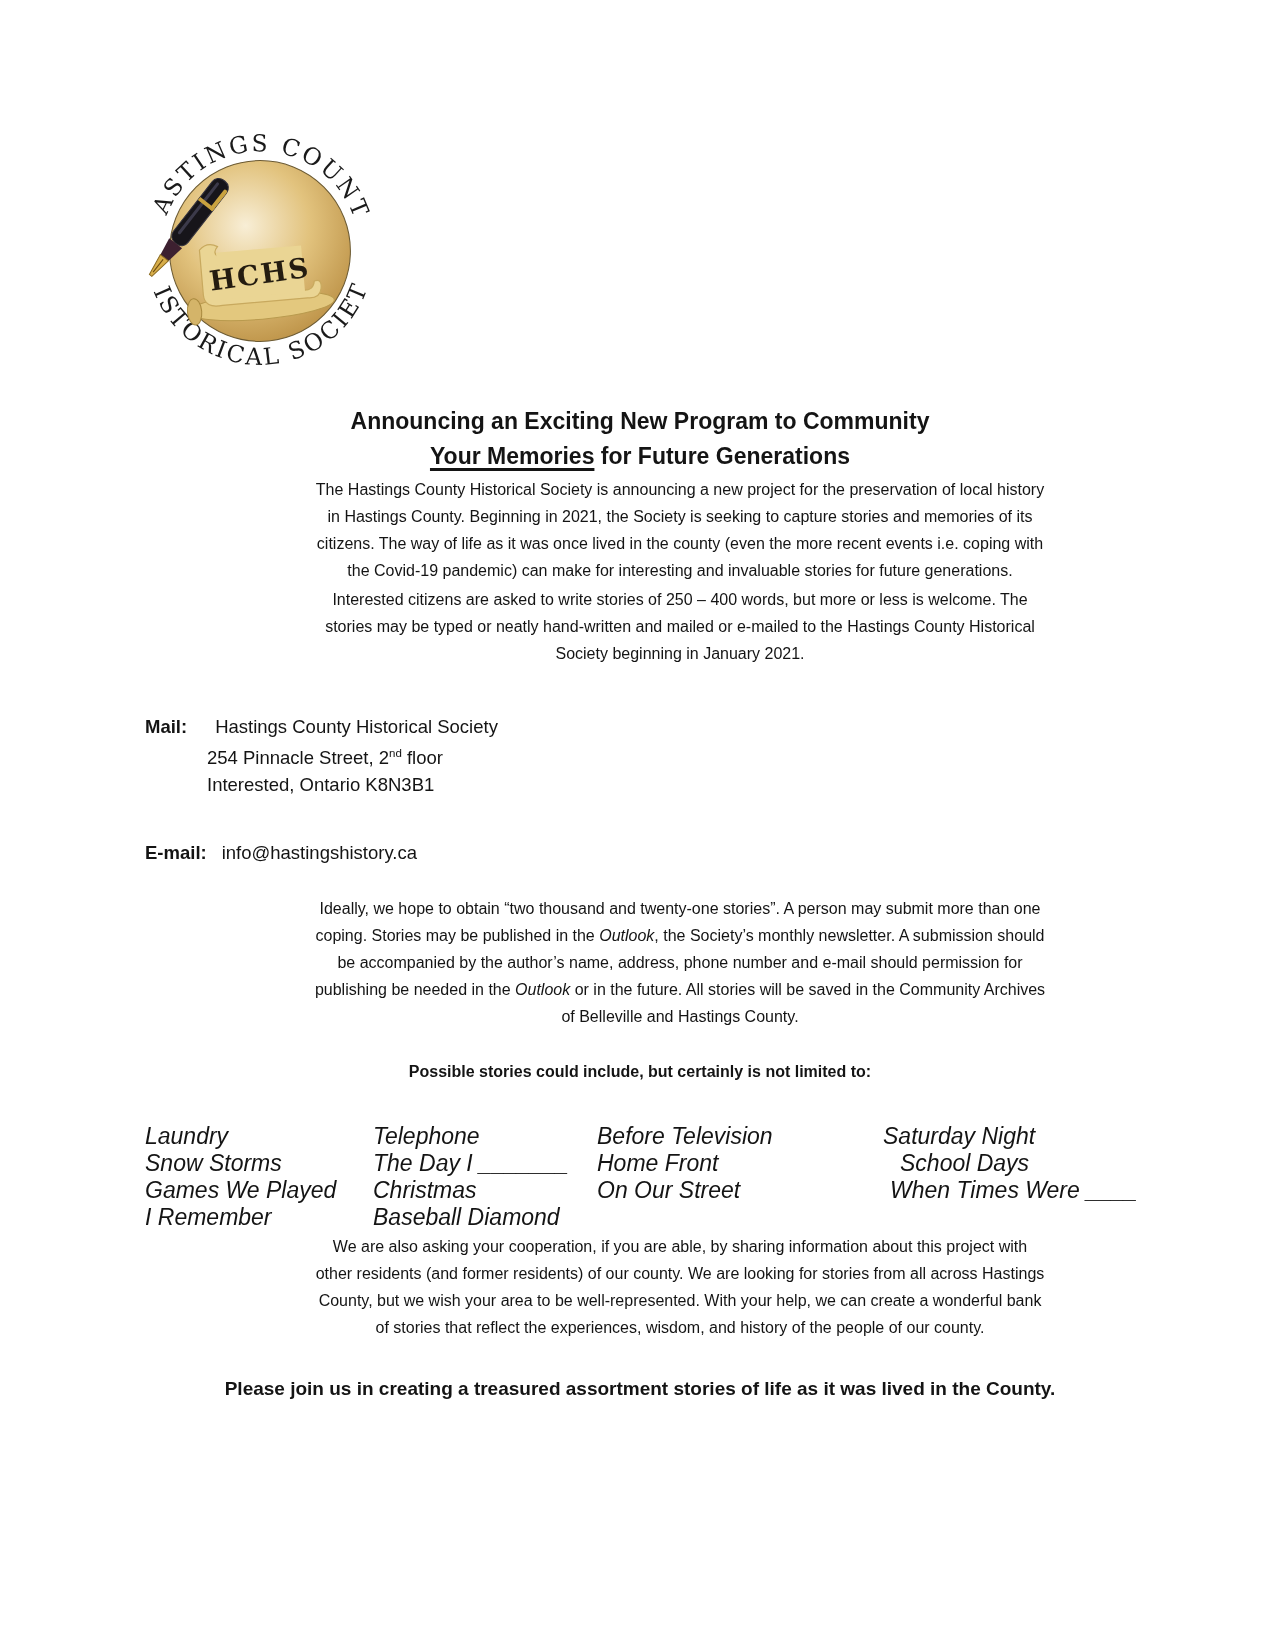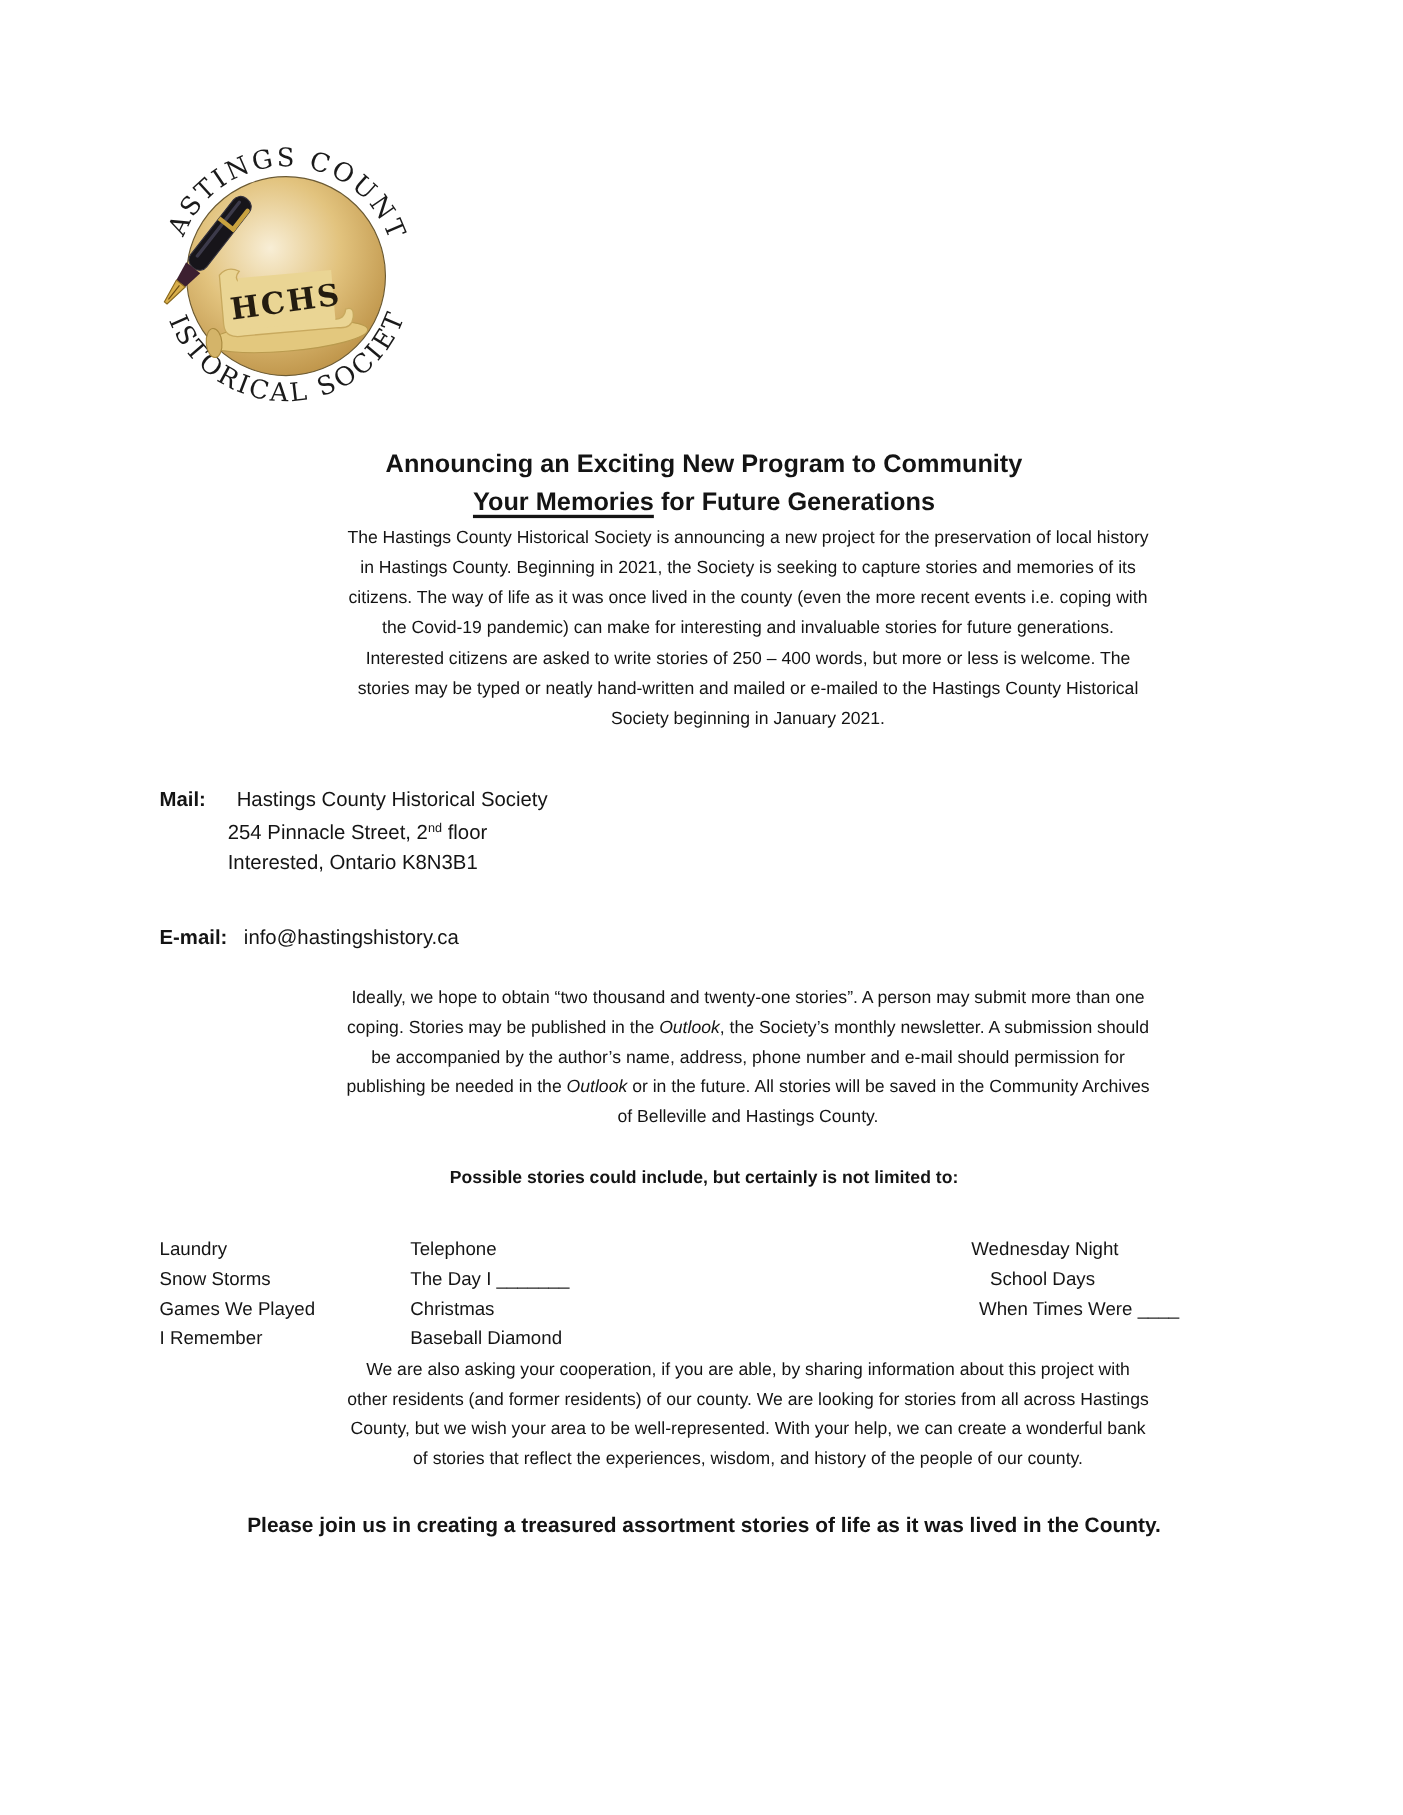--- a/index.html
+++ b/index.html
@@ -23,21 +23,21 @@
   .italic { font-style:italic; }
 
   .mail-block { margin-top:46px; font-size:18.5px; line-height:27px; }
   .label-bold { font-weight:bold; margin-right:28px; }
   .email-label { margin-right:15px; }
   .mail-indent { margin-left:62px; }
   sup { font-size:11.5px; }
   .email-block { margin-top:41px; font-size:18.5px; line-height:27px; }
 
   .stories-heading { margin-top:28px; width:990px; text-align:center; font-weight:bold; font-size:16px; line-height:27px; }
-  .story-list { position:relative; margin-top:38px; height:108px; font-size:17px; line-height:27px; }
+  .story-list { position:relative; margin-top:38px; height:108px; font-size:23px; line-height:27px;font-style:italic; }
   .story-col { position:absolute; top:0; }
   .col-0 { left:0; }
   .col-1 { left:228px; }
   .col-2 { left:452px; }
   .col-3 { left:738px; }
   .indent-sm { padding-left:7px; }
   .indent-md { padding-left:17px; }
 
   .closing-line { margin-top:34px; width:990px; text-align:center; font-weight:bold; font-size:19px; line-height:27px; }
 </style>
@@ -131,22 +131,27 @@
         <div>Snow Storms</div>
         <div>Games We Played</div>
         <div>I Remember</div>
       </div>
       <div class="story-col col-1">
         <div>Telephone</div>
         <div>The Day I _______</div>
         <div>Christmas</div>
         <div>Baseball Diamond</div>
       </div>
+      <div class="story-col col-2">
+        <div>Before Television</div>
+        <div>Home Front</div>
+        <div>On Our Street</div>
+      </div>
       <div class="story-col col-3">
-        <div>Wednesday Night</div>
+        <div>Saturday Night</div>
         <div class="indent-md">School Days</div>
         <div class="indent-sm">When Times Were ____</div>
       </div>
     </div>
 
     <p class="body-para para-4">We are also asking your cooperation, if you are able, by sharing information about this project with
 other residents (and former residents) of our county. We are looking for stories from all across Hastings
 County, but we wish your area to be well-represented. With your help, we can create a wonderful bank
 of stories that reflect the experiences, wisdom, and history of the people of our county.</p>
 

